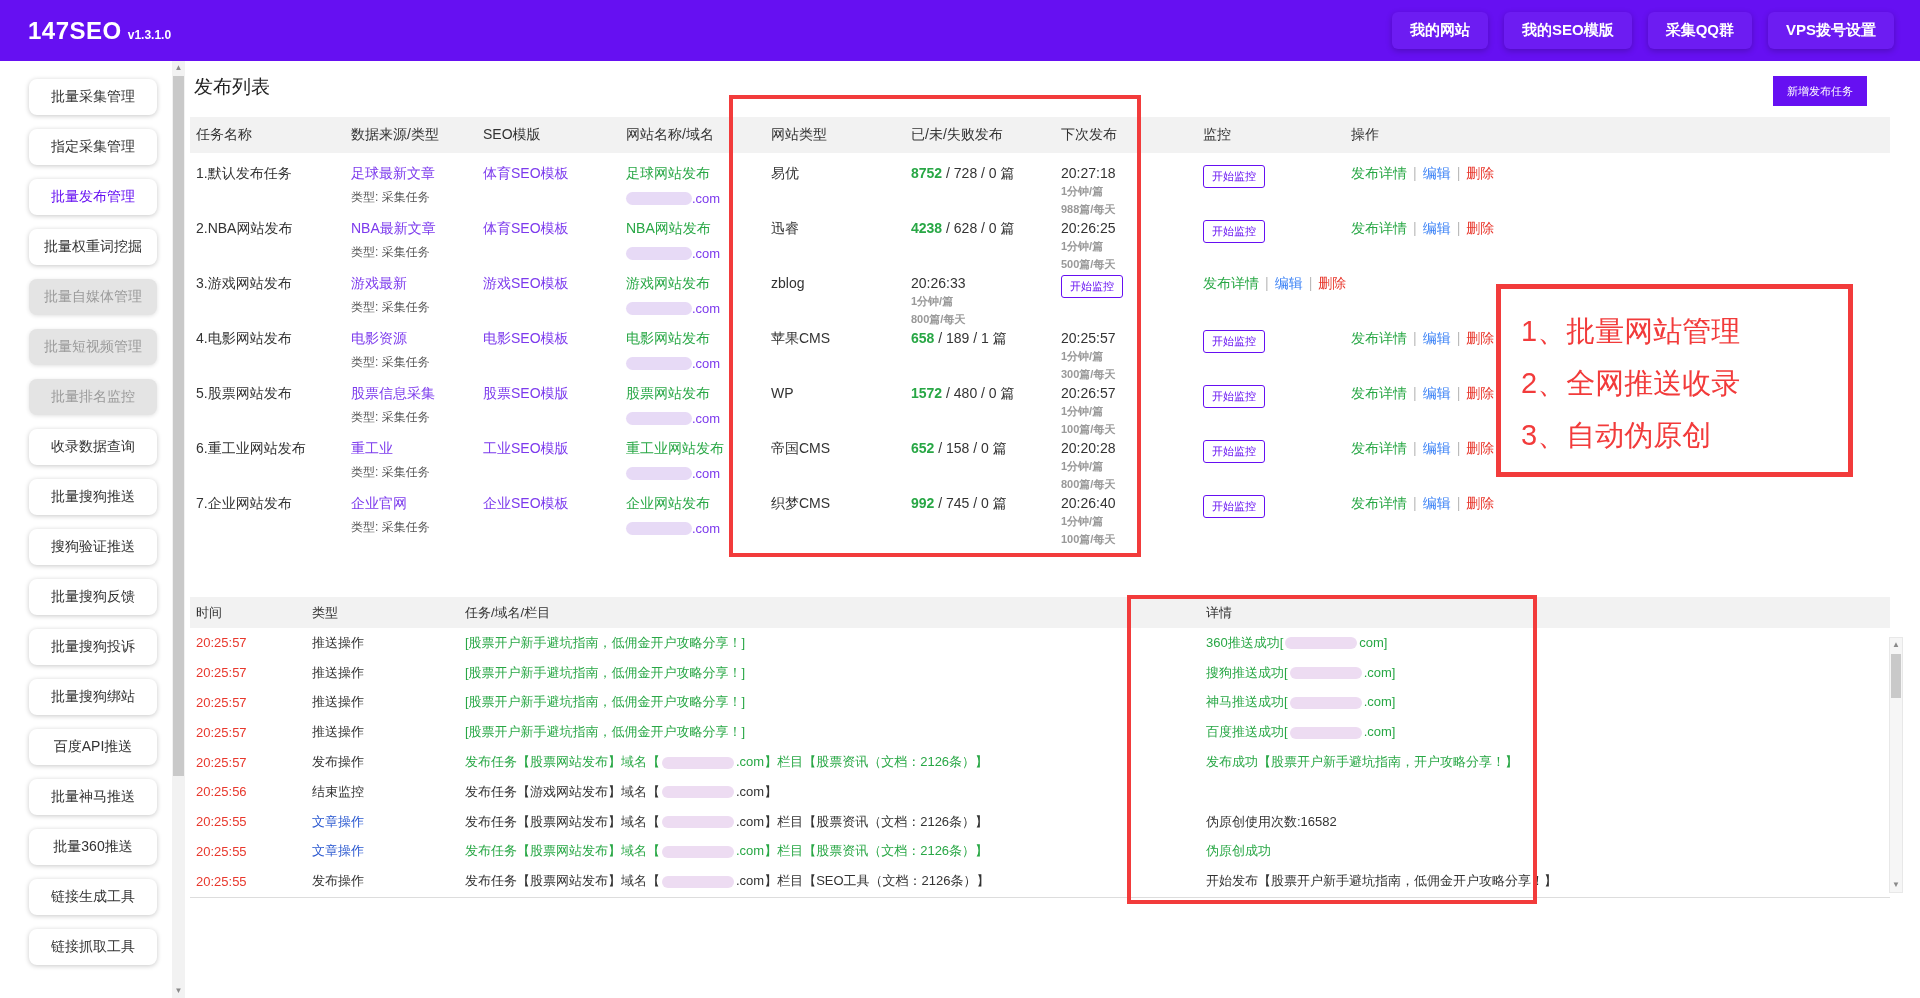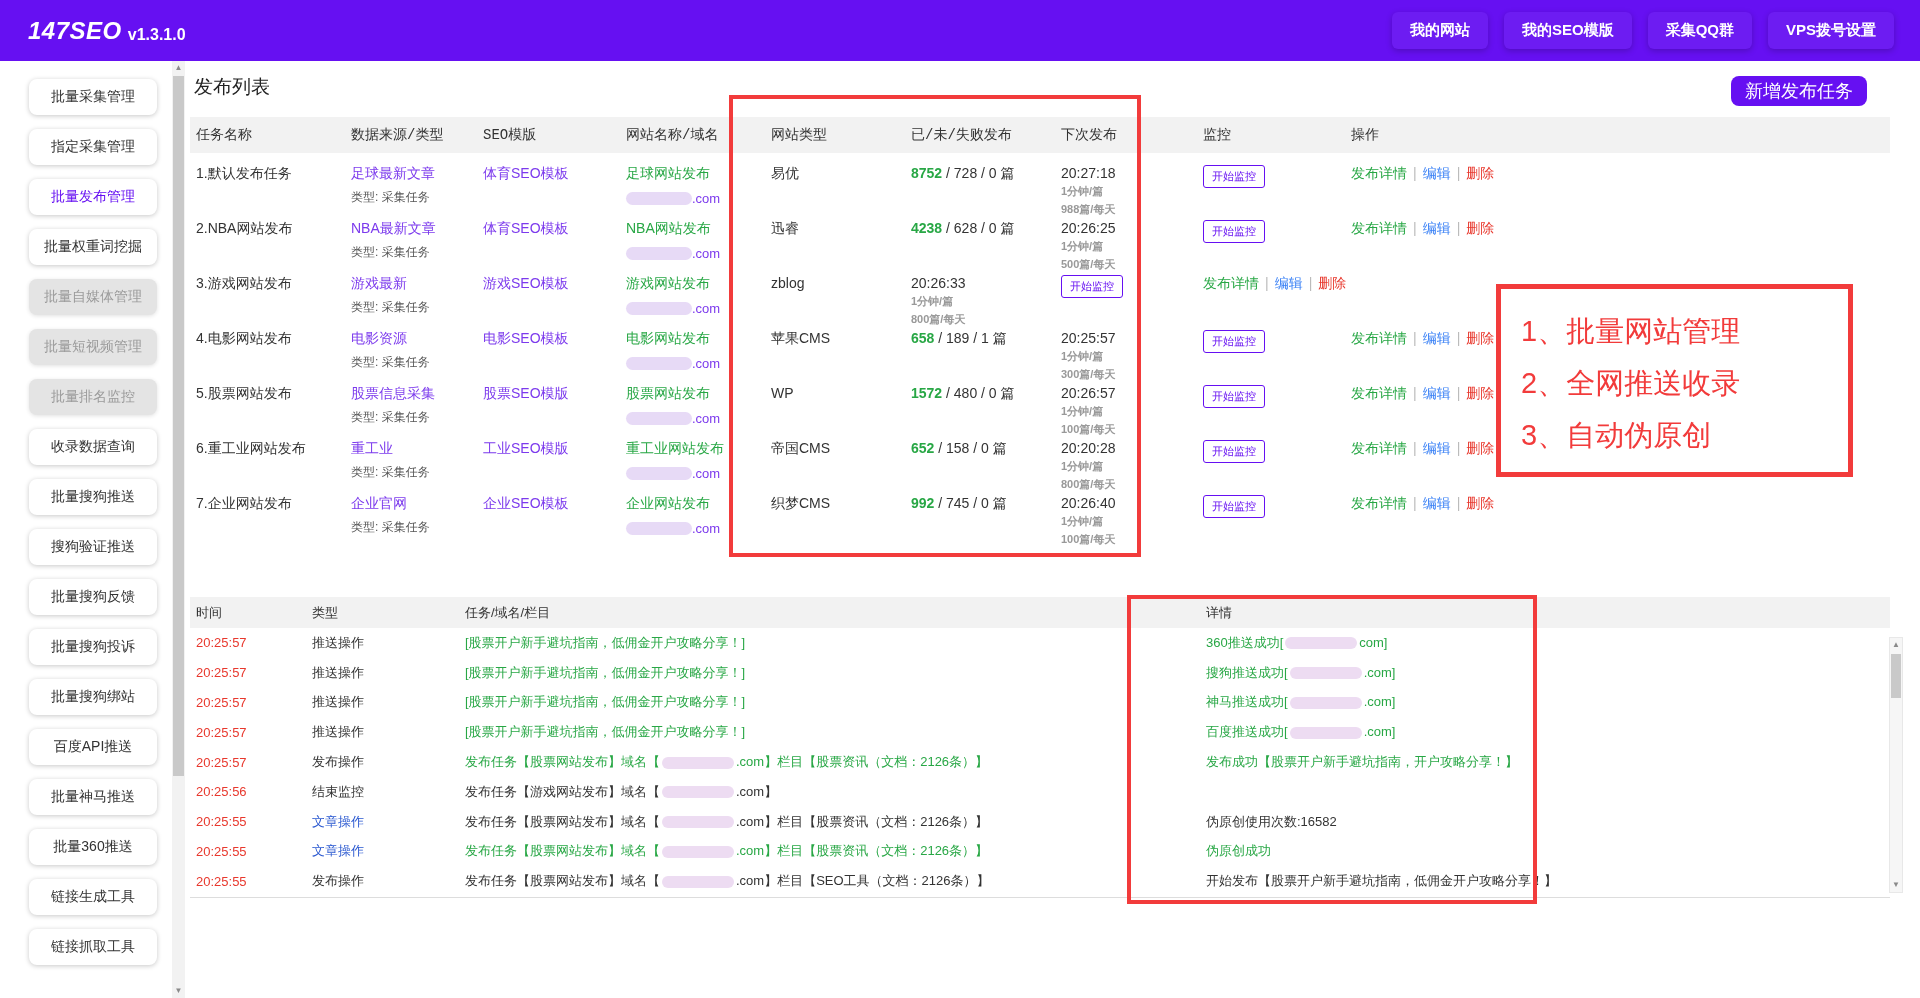--- a/index.html
+++ b/index.html
@@ -10,22 +10,22 @@
     background: #ffffff;
     overflow: hidden;
     color: #333;
   }
 
   
   .header {
     position: absolute; top:0; left:0; width:1920px; height:61px;
     background:#6610f2; color:#fff; display:flex; align-items:center;
   }
-  .brand { margin-left:28px; font-size:24px; font-weight:bold; letter-spacing:0.5px;font-style:italic; }
-  .version { font-size:16px; font-weight:bold; margin-left:6px; margin-top:8px; }
+  .brand { margin-left:28px; font-size:24px; font-weight:bold; letter-spacing:0.5px; }
+  .version { font-size:12px; font-weight:bold; margin-left:6px; margin-top:8px; }
   .nav { margin-left:auto; margin-right:26px; display:flex; gap:16px; }
   .nav-item {
     font-size:15px; font-weight:bold; padding:9px 18px; border-radius:6px;
     background:rgba(255,255,255,0.05); box-shadow:0 2px 6px rgba(0,0,0,0.22);
     cursor:pointer; white-space:nowrap;
   }
 
   
   .sidebar {
     position:absolute; top:61px; left:0; width:186px; height:937px;
@@ -46,31 +46,31 @@
   }
   .side-scrollbar .thumb { position:absolute; top:15px; left:1px; width:11px; height:700px; background:#c9c9c9; }
   .scroll-arrow { position:absolute; left:0; width:13px; height:14px; font-size:8px; color:#8a8a8a; text-align:center; line-height:14px; }
   .scroll-arrow.up { top:0; }
   .scroll-arrow.down { bottom:0; }
 
   
   .page-title { position:absolute; top:74px; left:194px; font-size:19px; color:#222; }
   .add-btn {
     position:absolute; top:76px; right:53px; height:30px; padding:0 14px;
-    background:#6610f2; color:#fff; border:none; border-radius:8px;
-    font-size:18px; cursor:pointer; font-family:Liberation Sans, sans-serif;
+    background:#6610f2; color:#fff; border:none; border-radius:0;
+    font-size:11px; cursor:pointer; font-family:Liberation Sans, sans-serif;
   }
 
   
   .pub-grid { display:grid; grid-template-columns:155px 132px 143px 145px 140px 150px 142px 148px 1fr; }
   .pub-head {
     position:absolute; left:190px; top:117px; width:1700px; height:36px;
     background:#f2f2f2; align-items:center; font-size:14px; color:#333;
   }
-  .pub-head > div { padding-left:6px;font-family:Liberation Mono, monospace; }
+  .pub-head > div { padding-left:6px; }
   .pub-body { position:absolute; left:190px; top:153px; width:1700px; }
   .pub-row { height:55px; }
   .pub-row > div { padding:12px 6px 0 6px; font-size:14px; }
   .link { color:#7c3aed; cursor:pointer; }
   .sub { font-size:12px; color:#555; margin-top:6px; }
   .site-name { color:#28a745; }
   .domain-line { margin-top:6px; white-space:nowrap; }
   .blur-pill { display:inline-block; width:66px; height:13px; border-radius:7px; background:#e7daf6; vertical-align:middle; }
   .domain-suffix { color:#7c3aed; font-size:13px; vertical-align:middle; }
   .num-green { color:#28a745; font-weight:bold; }

